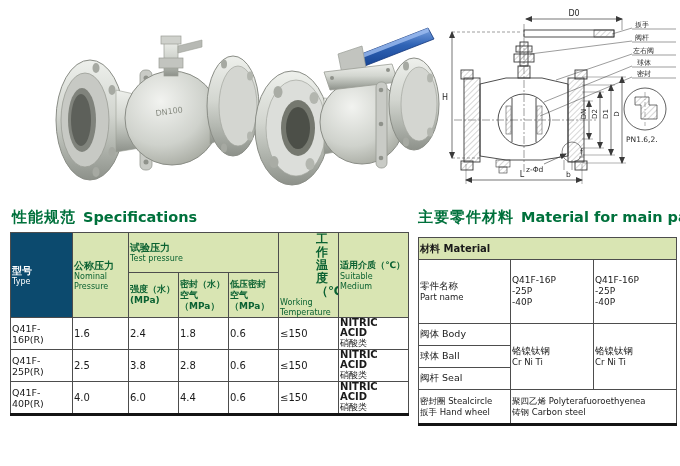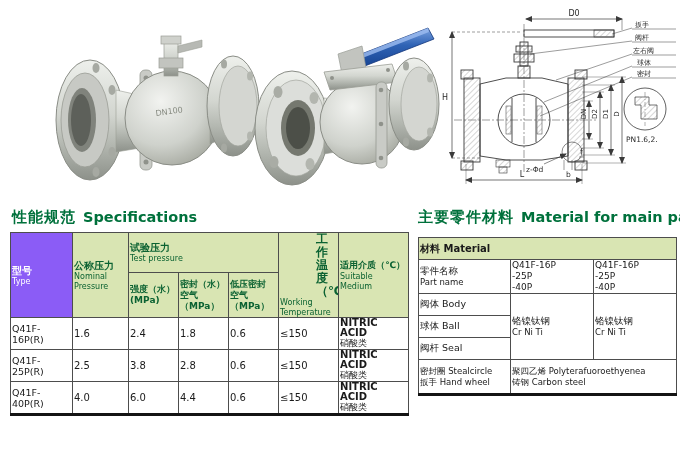--- a/index.html
+++ b/index.html
@@ -9,21 +9,21 @@
   
   .sec-title{position:absolute;font-weight:bold;color:#00713c;white-space:nowrap;}
   .sec-title .zh{font-size:15px;letter-spacing:1px;}
   .sec-title .en{font-size:14.5px;margin-left:7px;letter-spacing:0px;}
   
   table{border-collapse:collapse;table-layout:fixed;}
   td,th{border:1px solid #4d4d4d;text-align:left;vertical-align:middle;padding:0 1px;overflow:hidden;font-weight:normal;}
   .spec-table{position:absolute;left:10px;top:232px;width:398px;border-bottom:3px solid #141414;}
   .mat-table{position:absolute;left:418px;top:237px;width:258px;border-bottom:3px solid #141414;}
   .hg{background:#d9e5b3;color:#0b6232;}
-  .type-cell{background:#8b5cf6;color:#ffffff;}
+  .type-cell{background:#0c4a6e;color:#ffffff;}
   .zh-h{display:block;font-size:10px;font-weight:bold;line-height:13px;}
   .en-h{display:block;font-size:8px;line-height:9.5px;}
   .sub1{display:block;font-size:9px;font-weight:bold;line-height:11px;}
   .num{font-size:10px;}
   .typ{font-size:9.5px;}
   .med-en{display:block;font-size:10px;font-weight:bold;line-height:10px;}
   .med-zh{display:block;font-size:9px;line-height:11px;}
   .m-head{background:#d9e5b3;font-size:10px;font-weight:bold;color:#1a1a1a;}
   .m-cell{font-size:9.5px;}
   .m-line{display:block;font-size:9.5px;line-height:12px;}
@@ -361,21 +361,21 @@
   <table class="mat-table">
     <colgroup>
         <col style="width:92px">
         <col style="width:83px">
         <col style="width:83px">
       </colgroup>
     <tbody>
       <tr style="height:22px;">
         <td colspan="3" class="m-head">材料 Material</td>
       </tr>
-      <tr style="height:34px;">
+      <tr style="height:64px;">
         <td>
           <span class="m-line">零件名称</span>
           <span class="m-line-sm">Part name</span>
         </td>
         <td>
           <span class="m-model">Q41F-16P</span>
           <span class="m-model">-25P</span>
           <span class="m-model">-40P</span>
         </td>
         <td>

